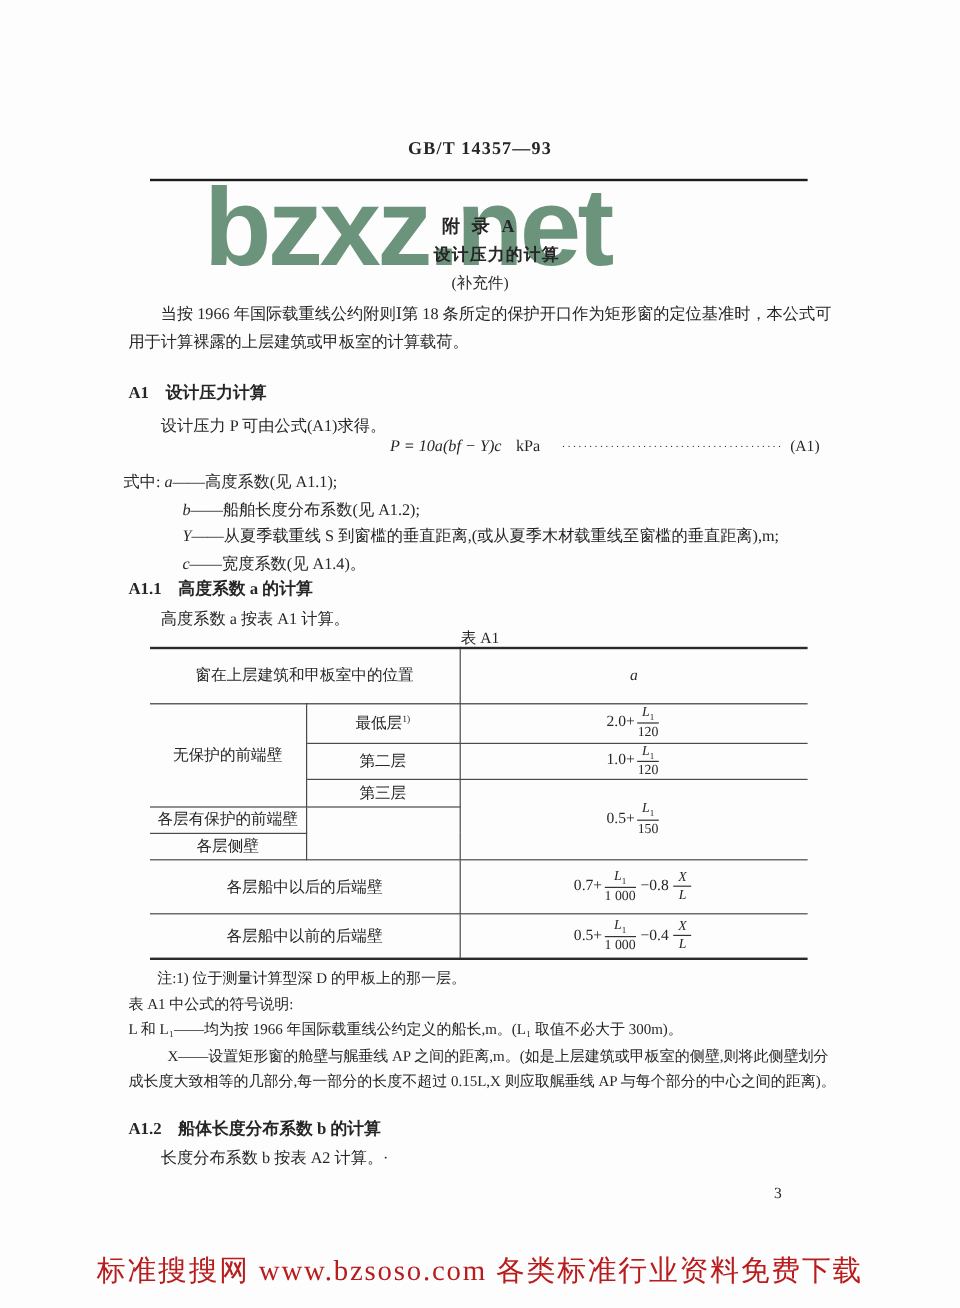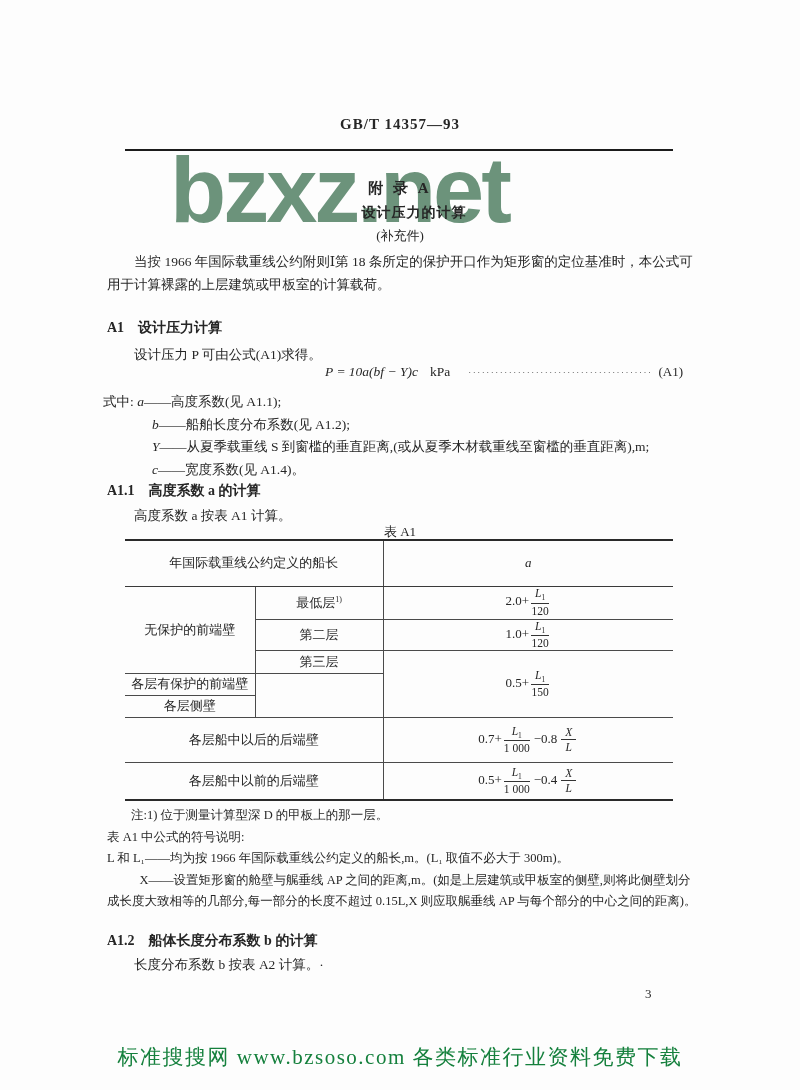--- a/index.html
+++ b/index.html
@@ -83,21 +83,21 @@
   .expr .mid{margin:0 2px;}
   
   .notes{top:805px;left:107px;width:590px;font-size:12.5px;line-height:21.5px;}
   .notes p{margin:0;}
   .note1{padding-left:24px;}
   .note-x{text-indent:2.6em;}
   .a12-heading{top:932px;left:107px;}
   .a12-lead{top:956px;left:107px;width:588px;text-indent:2em;font-size:13.5px;}
   .page-num{top:986px;left:645px;font-size:13px;}
   .footer-wm{
-    top:1043px;font-size:21px;color:#15803d;letter-spacing:1.5px;
+    top:1043px;font-size:24px;color:#b91c1c;letter-spacing:1.5px;
     font-family:"Liberation Serif","DejaVu Serif",serif;
   }
 </style>
 </head>
 <body>
 
 <div class="page">
 
   <div class="abs watermark">bzxz.net</div>
 
@@ -145,21 +145,21 @@
     <div class="abs center tbl-caption">表 A1</div>
 
     <table class="ta1">
       <colgroup>
           <col style="width:130px">
           <col style="width:128px">
           <col style="width:290px">
         </colgroup>
       <tbody>
           <tr class="hrow">
-        <td colspan="2" class="bb br">年国际载重线公约定义的船长</td>
+        <td colspan="2" class="bb br">窗在上层建筑和甲板室中的位置</td>
         <td class="bb hdr-a">a</td>
       </tr>
       <tr class="r2">
         <td rowspan="3" class="bb br">无保护的前端壁</td>
         <td class="bb br"><span>最低层</span><sup>1)</sup></td>
         <td class="bb">
           <span class="expr"><span>2.0+</span><span class="frac"><span class="fnum"><i>L</i><sub>1</sub></span><span class="fden">120</span></span></span>
         </td>
       </tr>
       <tr class="r3">

